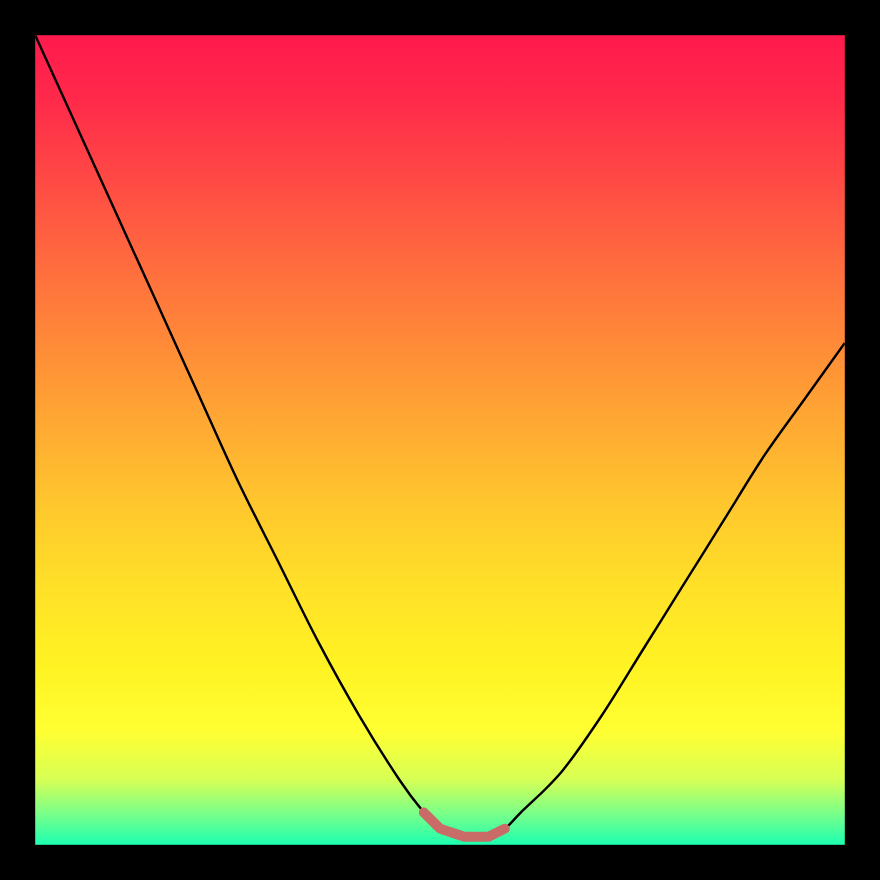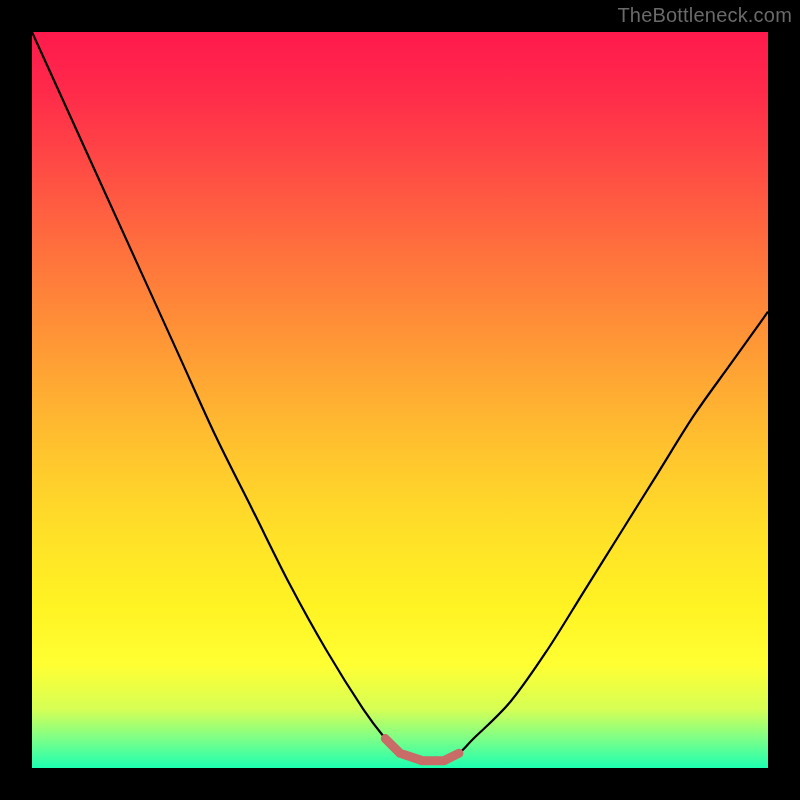--- a/index.html
+++ b/index.html
@@ -53,21 +53,20 @@
     font-size: 20px;
     font-weight: 500;
     letter-spacing: 0.2px;
     user-select: none;
   }
 </style>
 </head>
 <body>
 
 <div class="frame">
-  <div class="watermark">TheBottleneck.com</div>
 
   <div class="plot-area">
     <svg viewBox="0 0 736 736" preserveAspectRatio="none">
       <path d="M 0.00 0.00 C 6.13 13.49, 24.53 53.97, 36.80 80.96 C 49.07 107.95, 61.33 134.93, 73.60 161.92 C 85.87 188.91, 98.13 215.89, 110.40 242.88 C 122.67 269.87, 134.93 296.85, 147.20 323.84 C 159.47 350.83, 171.73 379.04, 184.00 404.80 C 196.27 430.56, 208.53 453.87, 220.80 478.40 C 233.07 502.93, 245.33 528.69, 257.60 552.00 C 269.87 575.31, 282.13 597.39, 294.40 618.24 C 306.67 639.09, 321.39 662.40, 331.20 677.12 C 341.01 691.84, 347.15 699.20, 353.28 706.56 C 359.41 713.92, 361.87 717.60, 368.00 721.28 C 374.13 724.96, 382.72 727.41, 390.08 728.64 C 397.44 729.87, 406.03 729.87, 412.16 728.64 C 418.29 727.41, 421.97 724.96, 426.88 721.28 C 431.79 717.60, 433.01 715.15, 441.60 706.56 C 450.19 697.97, 466.13 684.48, 478.40 669.76 C 490.67 655.04, 502.93 636.64, 515.20 618.24 C 527.47 599.84, 539.73 578.99, 552.00 559.36 C 564.27 539.73, 576.53 520.11, 588.80 500.48 C 601.07 480.85, 613.33 461.23, 625.60 441.60 C 637.87 421.97, 650.13 401.12, 662.40 382.72 C 674.67 364.32, 686.93 348.37, 699.20 331.20 C 711.47 314.03, 729.87 288.27, 736.00 279.68" fill="none" stroke="#000" stroke-width="2.2"></path>
       <path d="M 353.28 706.56 L 353.28 706.56 L 368.00 721.28 L 390.08 728.64 L 412.16 728.64 L 426.88 721.28 L 426.88 721.28" fill="none" stroke="#c96b66" stroke-width="9" stroke-linecap="round" stroke-linejoin="round"></path>
     </svg>
   </div>
 </div>
 
 </body></html>

